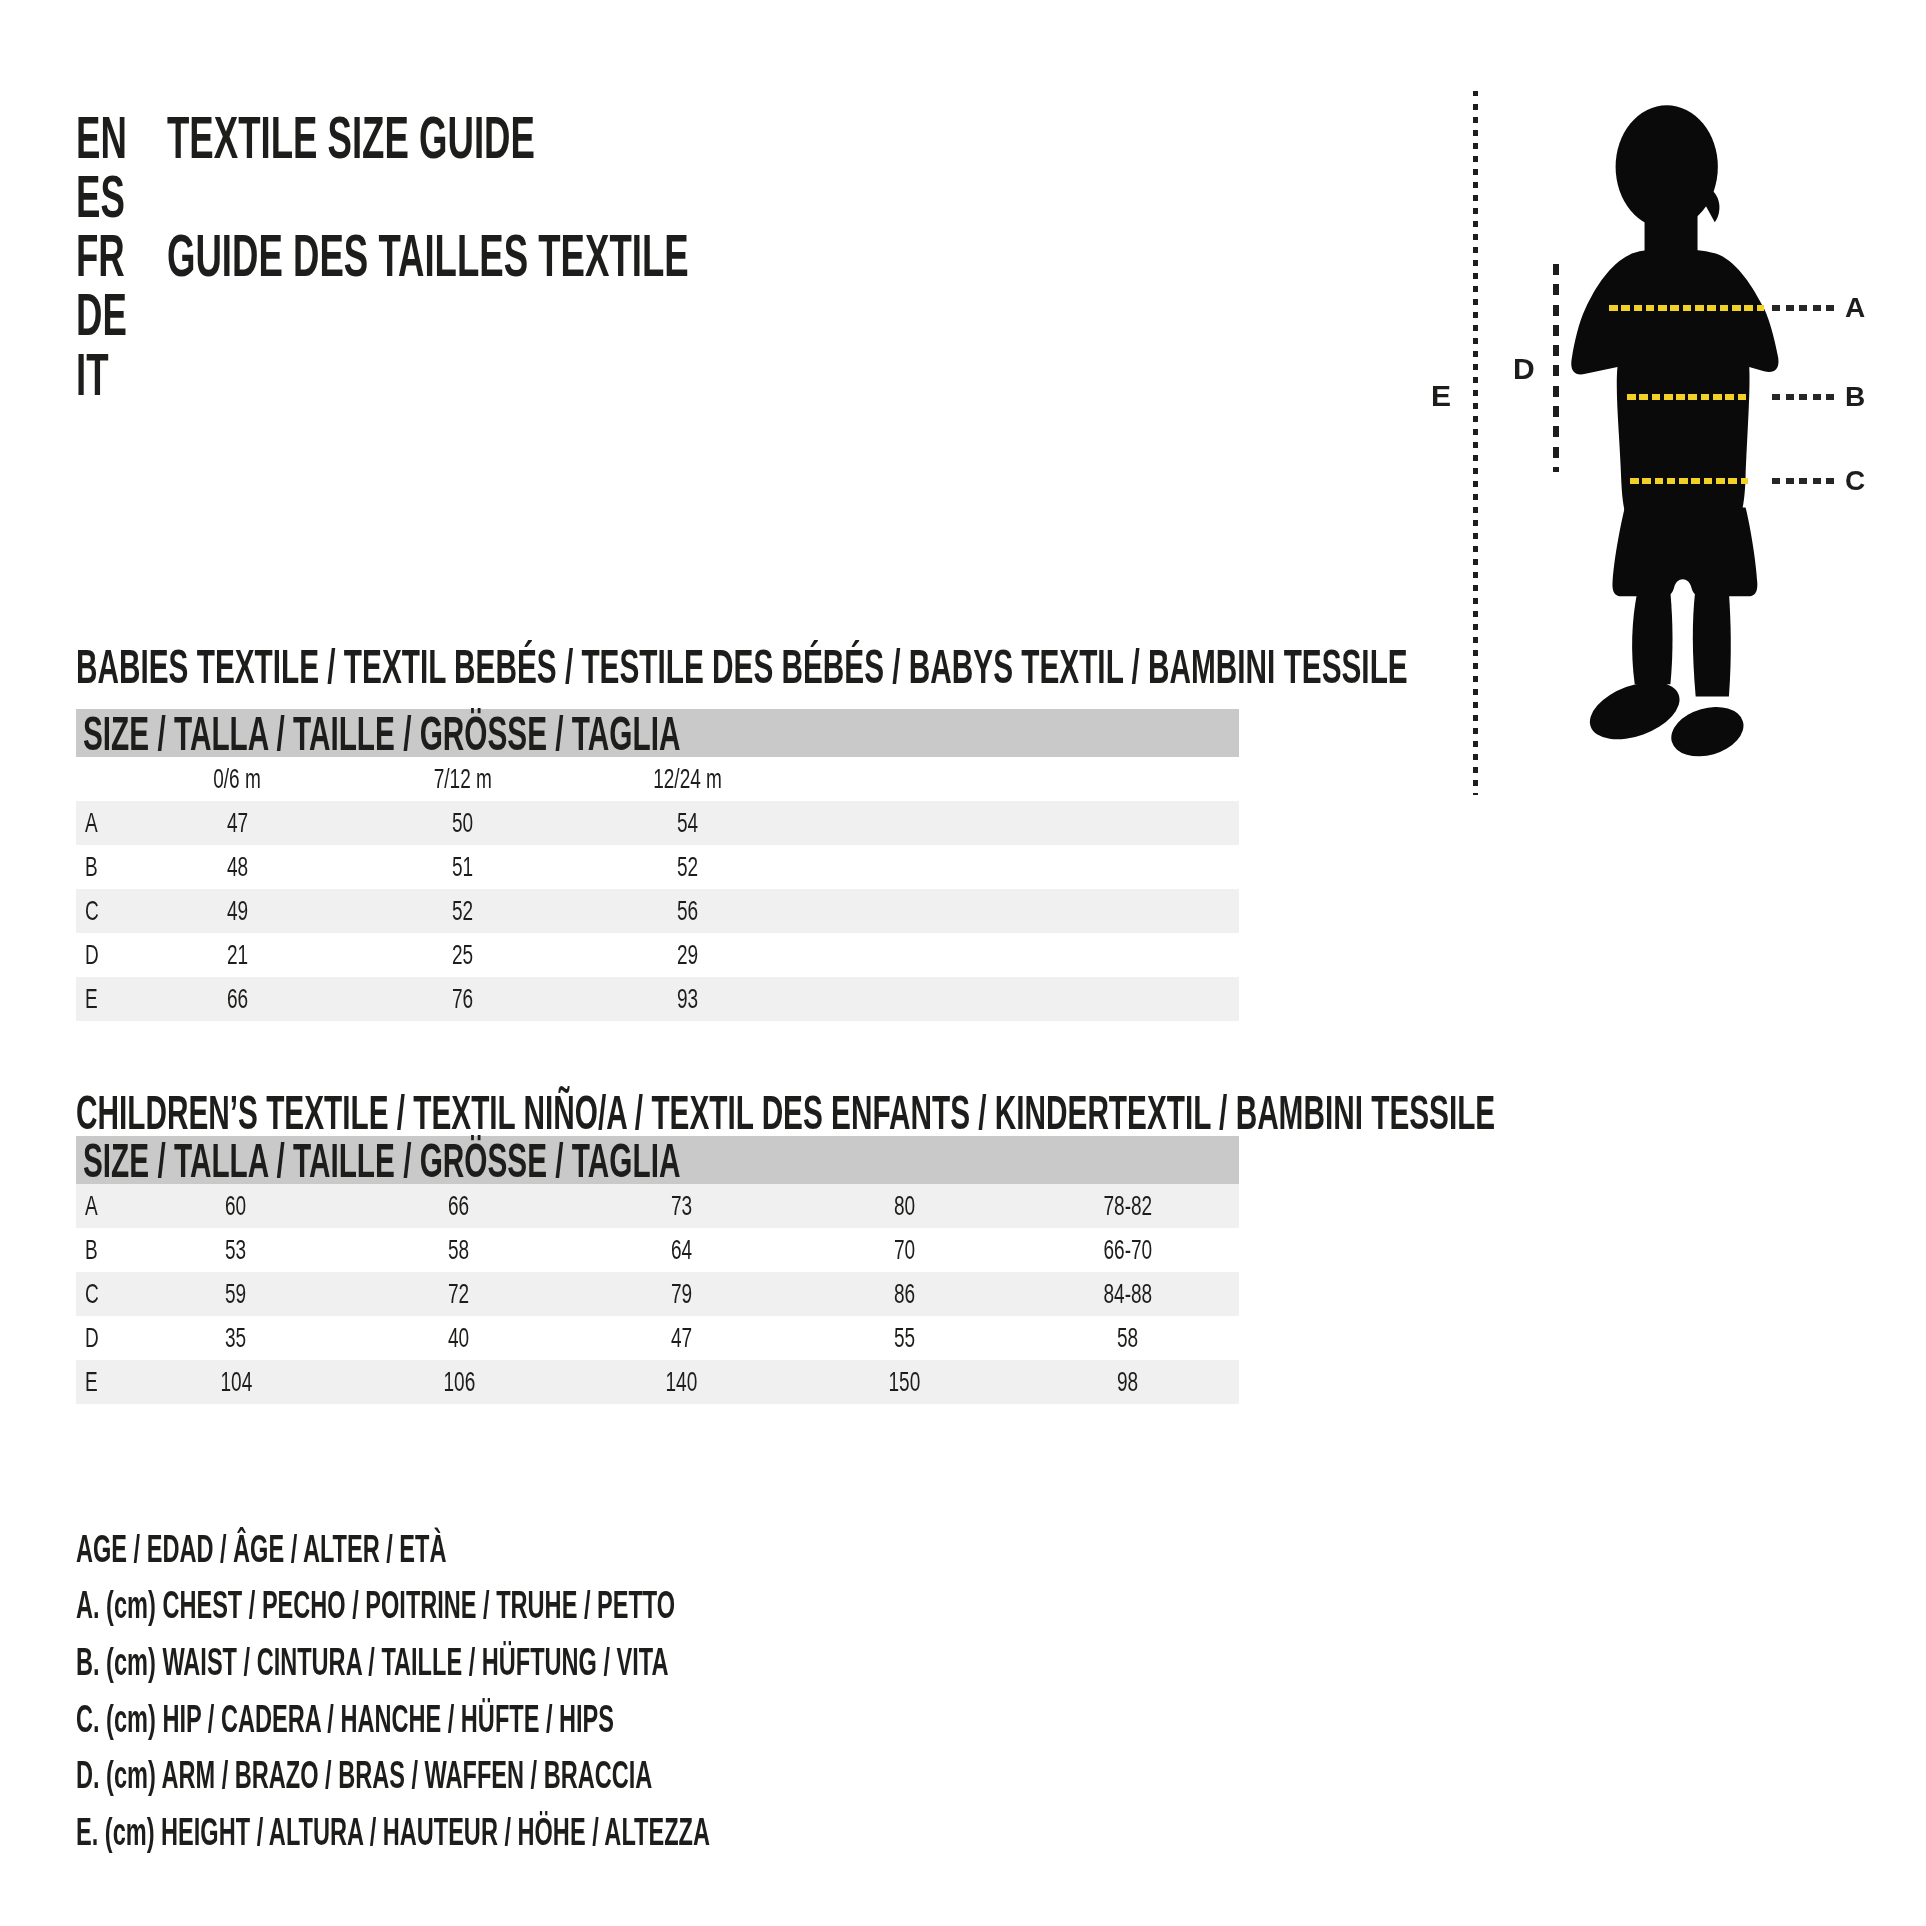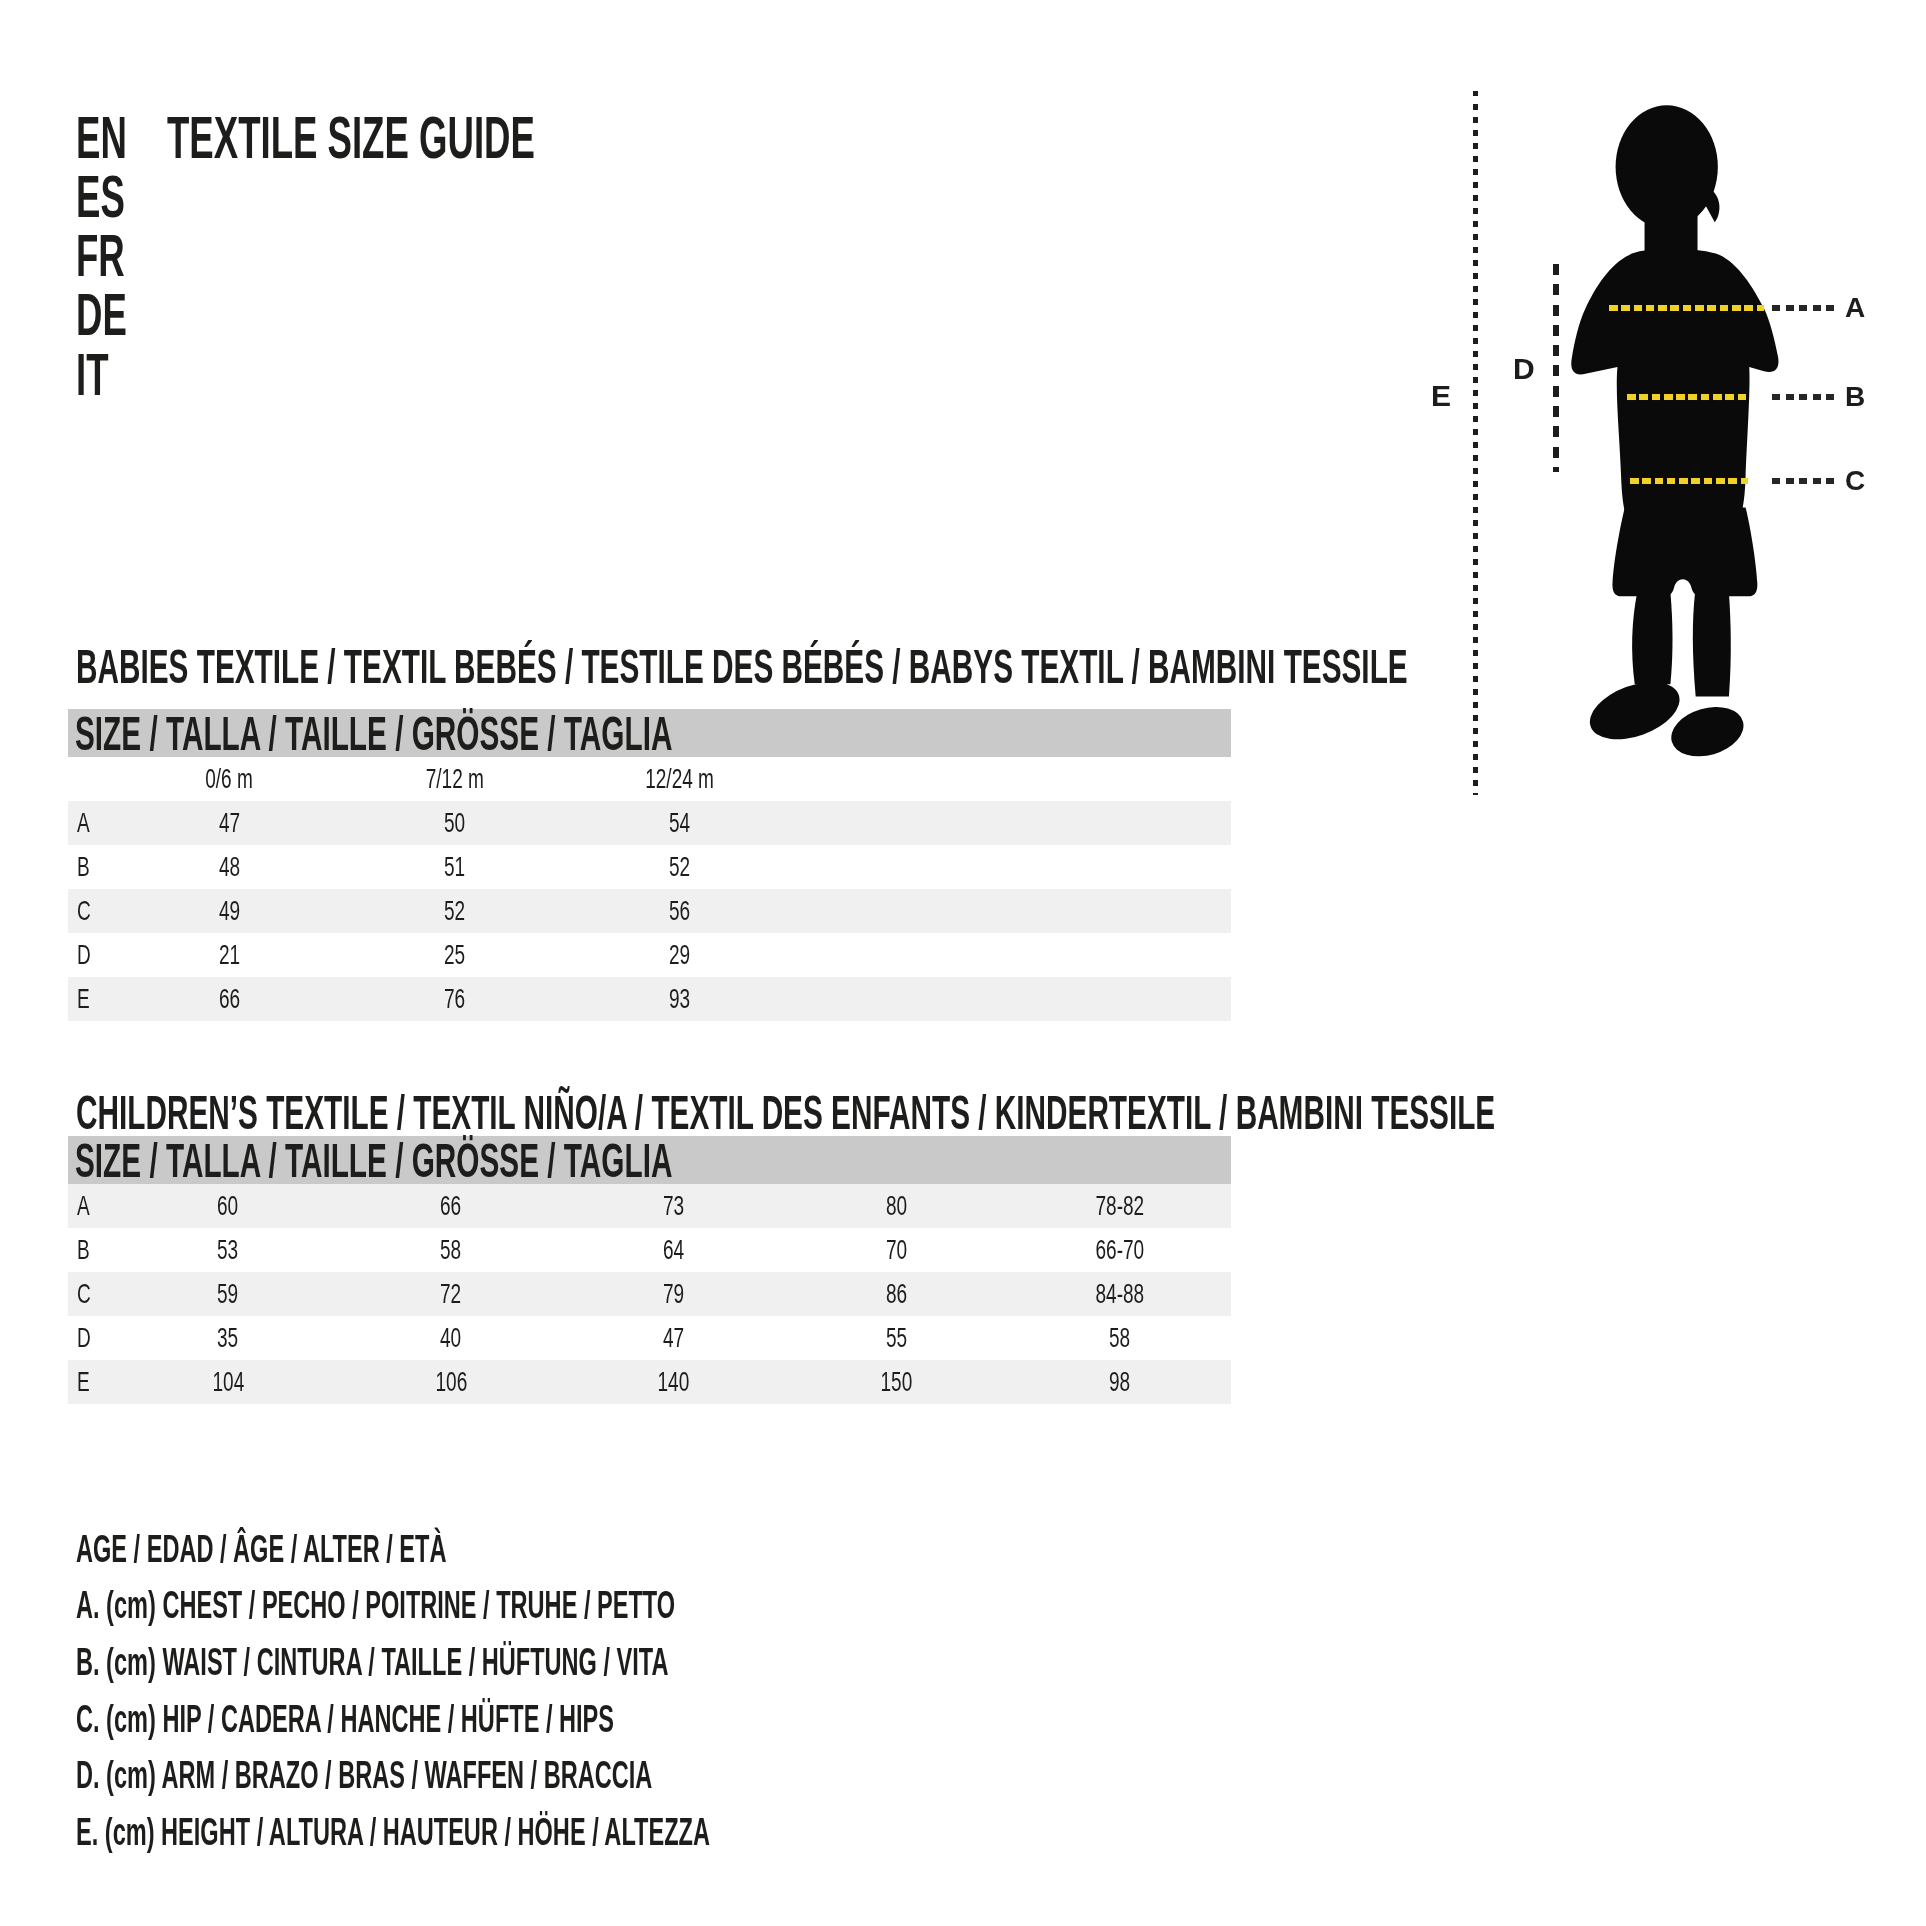--- a/index.html
+++ b/index.html
@@ -29,21 +29,21 @@
     background: repeating-linear-gradient(to bottom, var(--text) 0 11px, transparent 11px 20.3px); }
   .yline { height: 5.5px; background: repeating-linear-gradient(to right, var(--yellow) 0 8.6px, transparent 8.6px 12.3px); }
   .dline { height: 5.5px; background: repeating-linear-gradient(to right, var(--dash) 0 8px, transparent 8px 13.6px); }
   .measure-label { font-size: 28px; font-weight: 700; line-height: 1; }
   .measure-label-side { font-size: 30px; font-weight: 700; line-height: 1; }
 
   
   .section-title { position: absolute; left: 76px; font-size: 48px; line-height: 1; }
 
   
-  .size-table { position: absolute; left: 68px; width: 1163px; }
+  .size-table { position: absolute; left: 76px; width: 1163px; }
   .thead { height: 48px; background: var(--barbg); display: flex; align-items: center; padding-left: 7.4px; box-sizing: border-box; font-size: 48px; }
   .colrow, .trow { display: flex; height: 44px; align-items: center; font-size: 28px; }
   .cl { width: 49px; padding-left: 8.6px; box-sizing: border-box; }
   .cv { width: 225px; display: flex; justify-content: center; align-items: center; }
   .trow.alt { background: var(--altbg); }
 
   
   .legend-line { position: absolute; left: 76px; height: 57px; display: flex; align-items: center; font-size: 38px; }
 </style>
 </head>
@@ -52,20 +52,21 @@
 <div>
   <div class="lang-row" style="top:106px">
     <div class="lang-code"><span class="sq">EN</span></div>
     <div class="lang-title"><span class="sq">TEXTILE SIZE GUIDE</span></div>
   </div>
   <div class="lang-row" style="top:165px">
     <div class="lang-code"><span class="sq">ES</span></div>
   </div>
   <div class="lang-row" style="top:224px">
     <div class="lang-code"><span class="sq">FR</span></div>
+    <div class="lang-title"><span class="sq">GUIDE DES TAILLES TEXTILE</span></div>
   </div>
   <div class="lang-row" style="top:283px">
     <div class="lang-code"><span class="sq">DE</span></div>
   </div>
   <div class="lang-row" style="top:343px">
     <div class="lang-code"><span class="sq">IT</span></div>
   </div>
 </div>
 
 <div>

